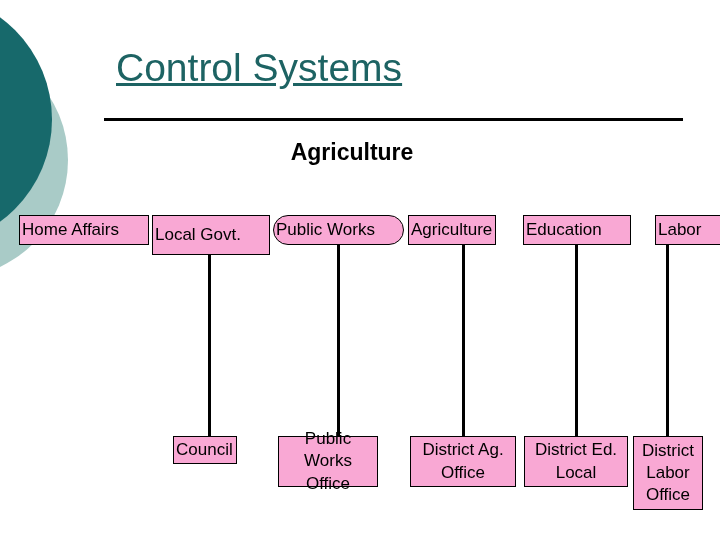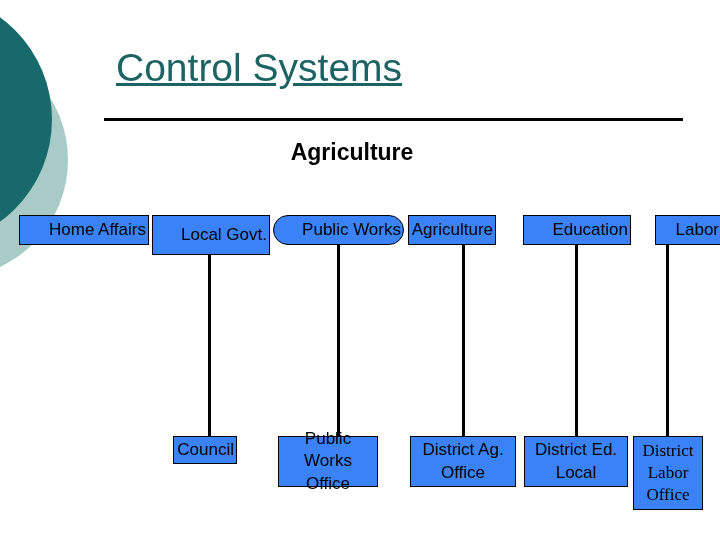--- a/index.html
+++ b/index.html
@@ -26,23 +26,23 @@
     width:579px; height:3px; background:#000;
   }
   .subtitle {
     position:absolute; left:252px; top:139px; width:200px;
     text-align:center; font-size:23px; font-weight:bold; color:#000;
   }
 
   .obox {
     position:absolute;
     box-sizing:border-box;
-    background:#3b82f6;
+    background:#f9a8d4;
     border:1px solid #000000;
-    display:flex; align-items:center; justify-content:flex-end;
+    display:flex; align-items:center; justify-content:flex-start;
     text-align:center;
     font-size:17px; line-height:1.3; color:#000;
     padding:11px 2px;
     z-index:2;
   }
   .connector {
     position:absolute; width:3px; background:#000;
     top:245px; height:191px; z-index:1;
   }
 
@@ -52,21 +52,21 @@
   .b-public-works { left:273px; top:215px; width:131px; height:30px;border-radius:15px; }
   .b-agriculture  { left:408px; top:215px; width:88px; height:30px; }
   .b-education    { left:523px; top:215px; width:108px; height:30px; }
   .b-labor        { left:635px; top:215px; width:67px;  height:30px;margin-left:20px; }
 
   
   .b-council        { left:173px; top:436px; width:64px;  height:28px; }
   .b-pw-office      { left:278px; top:436px; width:100px; height:51px; }
   .b-dist-ag-office { left:410px; top:436px; width:106px; height:51px; }
   .b-dist-ed-office { left:524px; top:436px; width:104px; height:51px; }
-  .b-dist-labor-office { left:633px; top:436px; width:70px; height:74px;font-family:Liberation Serif, serif; }
+  .b-dist-labor-office { left:633px; top:436px; width:70px; height:74px; }
 
   
   .c-local-govt   { left:208px; }
   .c-public-works { left:337px; }
   .c-agriculture  { left:462px; }
   .c-education    { left:575px; }
   .c-labor        { left:666px; }
 </style>
 </head>
 <body>

